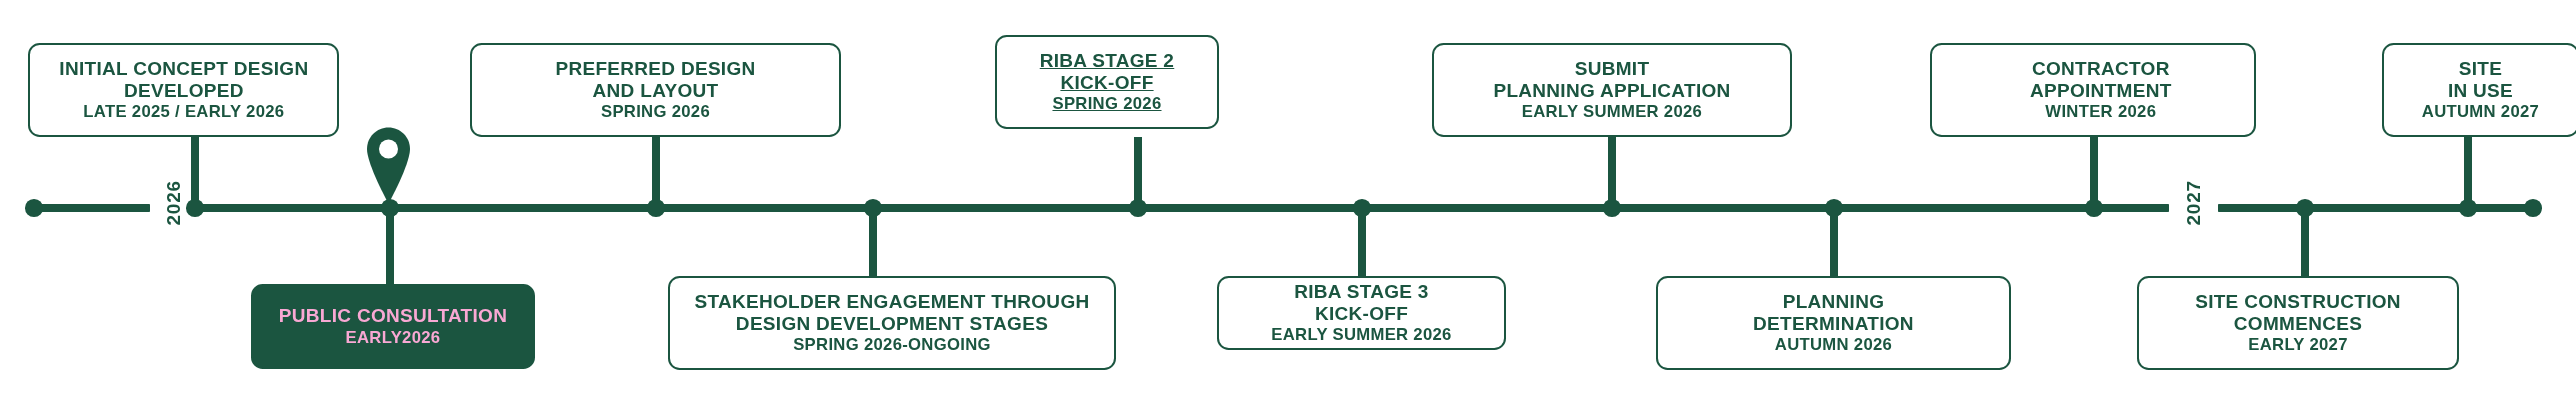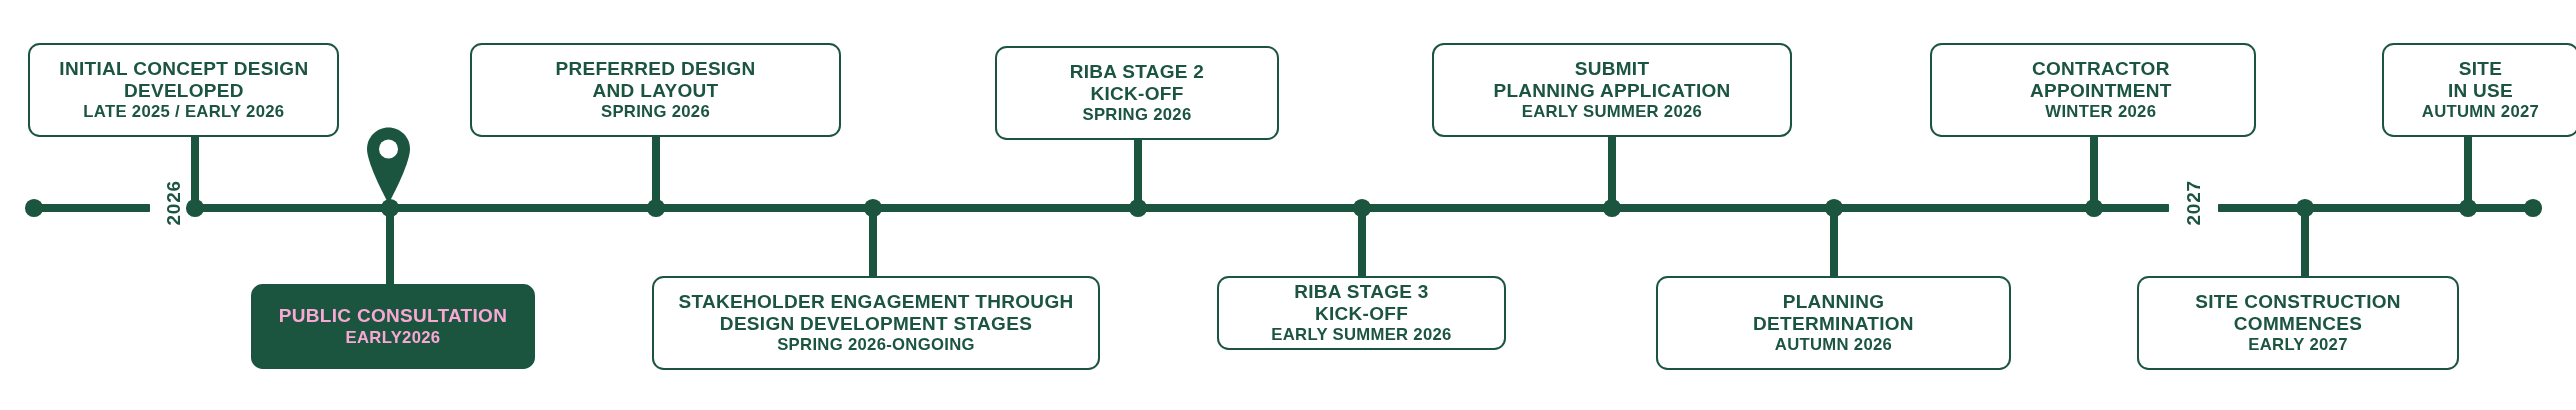--- a/index.html
+++ b/index.html
@@ -120,28 +120,28 @@
     </div>
     <div class="axis-dot" style="left: 647px; top: 199px;"></div>
     <div class="stem" style="left: 652px; top: 137px; height: 70px;"></div>
     <div class="card" style="left: 470px; top: 43px; width: 371px; height: 94px;">
       <div class="title">PREFERRED DESIGN
 AND LAYOUT</div>
       <div class="date">SPRING 2026</div>
     </div>
     <div class="axis-dot" style="left: 1129px; top: 199px;"></div>
     <div class="stem" style="left: 1134px; top: 137px; height: 70px;"></div>
-    <div class="card" style="left: 995px; top: 46px; width: 284px; height: 94px;">
+    <div class="card" style="left: 995px; top: 35px; width: 224px; height: 94px; text-decoration: underline;">
       <div class="title">RIBA STAGE 2
 KICK-OFF</div>
       <div class="date">SPRING 2026</div>
     </div>
     <div class="axis-dot" style="left: 1603px; top: 199px;"></div>
     <div class="stem" style="left: 1608px; top: 137px; height: 70px;"></div>
-    <div class="card" style="left: 1432px; top: 43px; width: 360px; height: 94px; border-radius: 12px;">
+    <div class="card" style="left: 1432px; top: 43px; width: 360px; height: 94px;">
       <div class="title">SUBMIT
 PLANNING APPLICATION</div>
       <div class="date">EARLY SUMMER 2026</div>
     </div>
     <div class="axis-dot" style="left: 2085px; top: 199px;"></div>
     <div class="stem" style="left: 2090px; top: 137px; height: 70px;"></div>
     <div class="card" style="left: 1930px; top: 43px; width: 326px; height: 94px; padding-left: 24px;">
       <div class="title">CONTRACTOR
 APPOINTMENT</div>
       <div class="date">WINTER 2026</div>
@@ -158,21 +158,21 @@
     <div class="pin" style="left: 367px; top: 127px;"><svg width="43" height="77" viewBox="0 0 52 92" xmlns="http://www.w3.org/2000/svg">
         <path d="M26 0 C11.6 0 0 11.6 0 26 C0 45 26 92 26 92 C26 92 52 45 52 26 C52 11.6 40.4 0 26 0 Z" fill="#1b5540"></path>
         <circle cx="26" cy="26" r="11.5" fill="#ffffff"></circle>
       </svg></div>
     <div class="card filled" style="left: 251px; top: 284px; width: 284px; height: 85px;">
       <div class="title">PUBLIC CONSULTATION</div>
       <div class="date">EARLY2026</div>
     </div>
     <div class="axis-dot" style="left: 864px; top: 199px;"></div>
     <div class="stem" style="left: 869px; top: 207px; height: 69px;"></div>
-    <div class="card" style="left: 652px; top: 276px; width: 448px; height: 94px;">
+    <div class="card" style="left: 668px; top: 276px; width: 448px; height: 94px;">
       <div class="title">STAKEHOLDER ENGAGEMENT THROUGH
 DESIGN DEVELOPMENT STAGES</div>
       <div class="date">SPRING 2026-ONGOING</div>
     </div>
     <div class="axis-dot" style="left: 1353px; top: 199px;"></div>
     <div class="stem" style="left: 1358px; top: 207px; height: 69px;"></div>
     <div class="card" style="left: 1217px; top: 276px; width: 289px; height: 74px;">
       <div class="title">RIBA STAGE 3
 KICK-OFF</div>
       <div class="date">EARLY SUMMER 2026</div>

